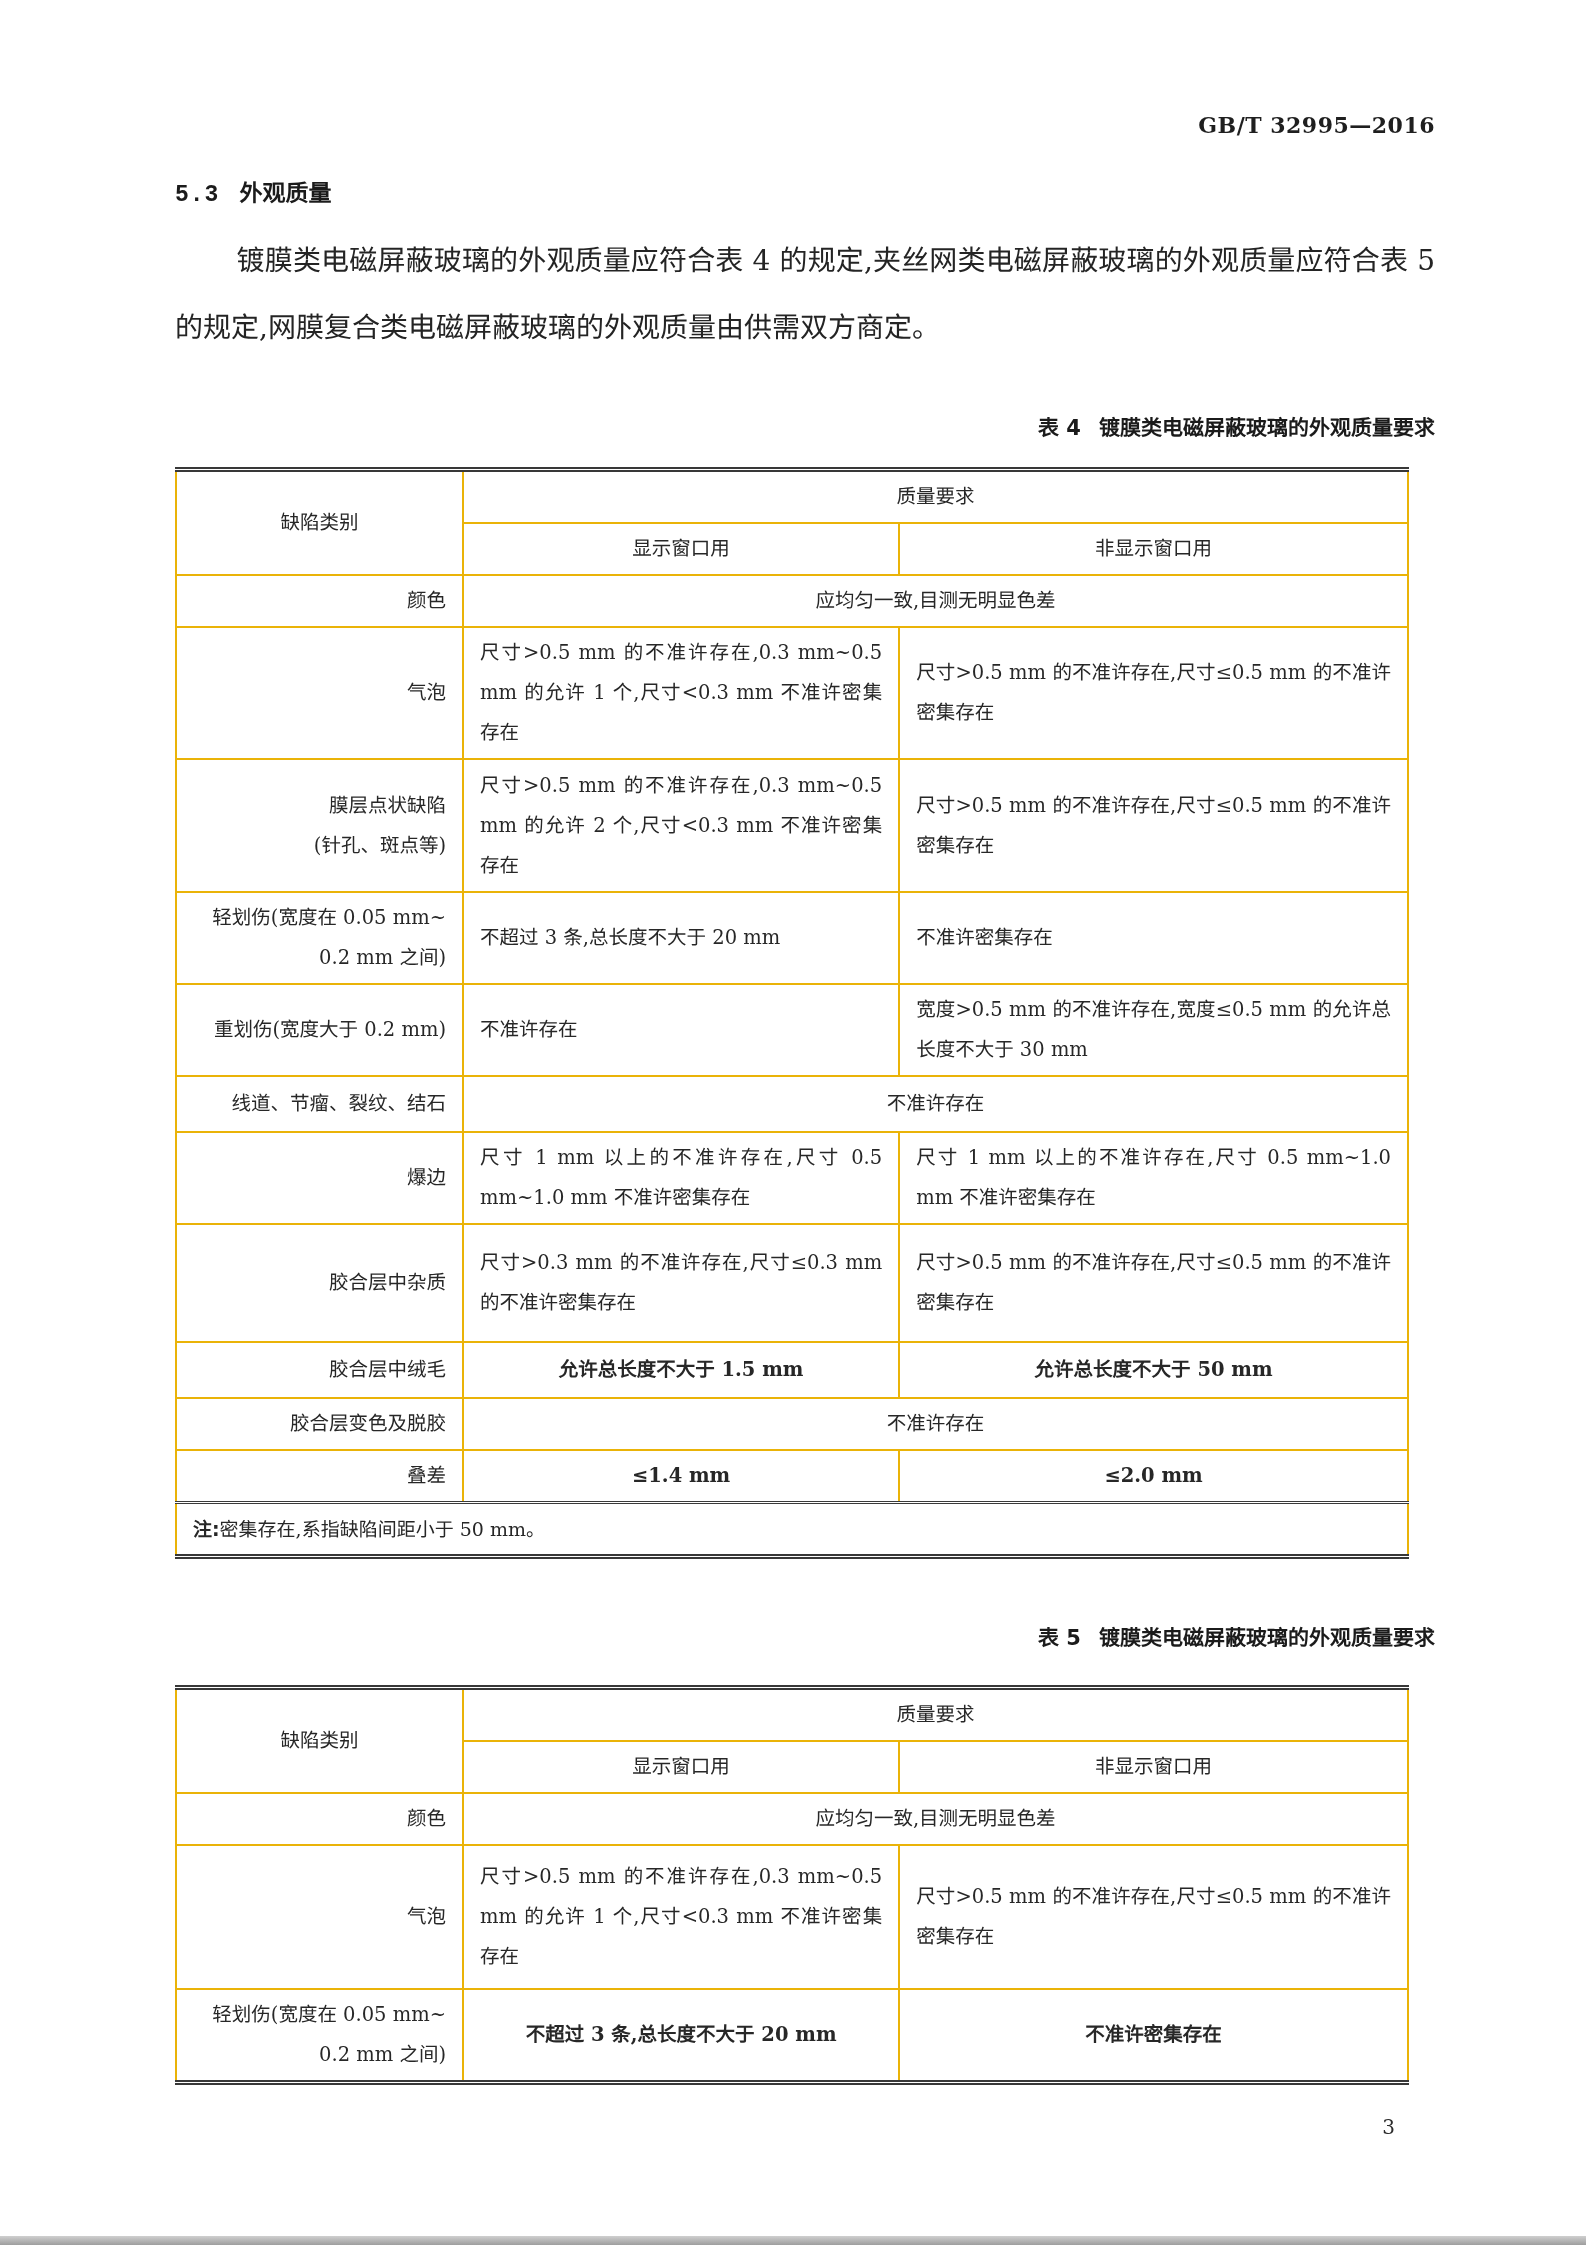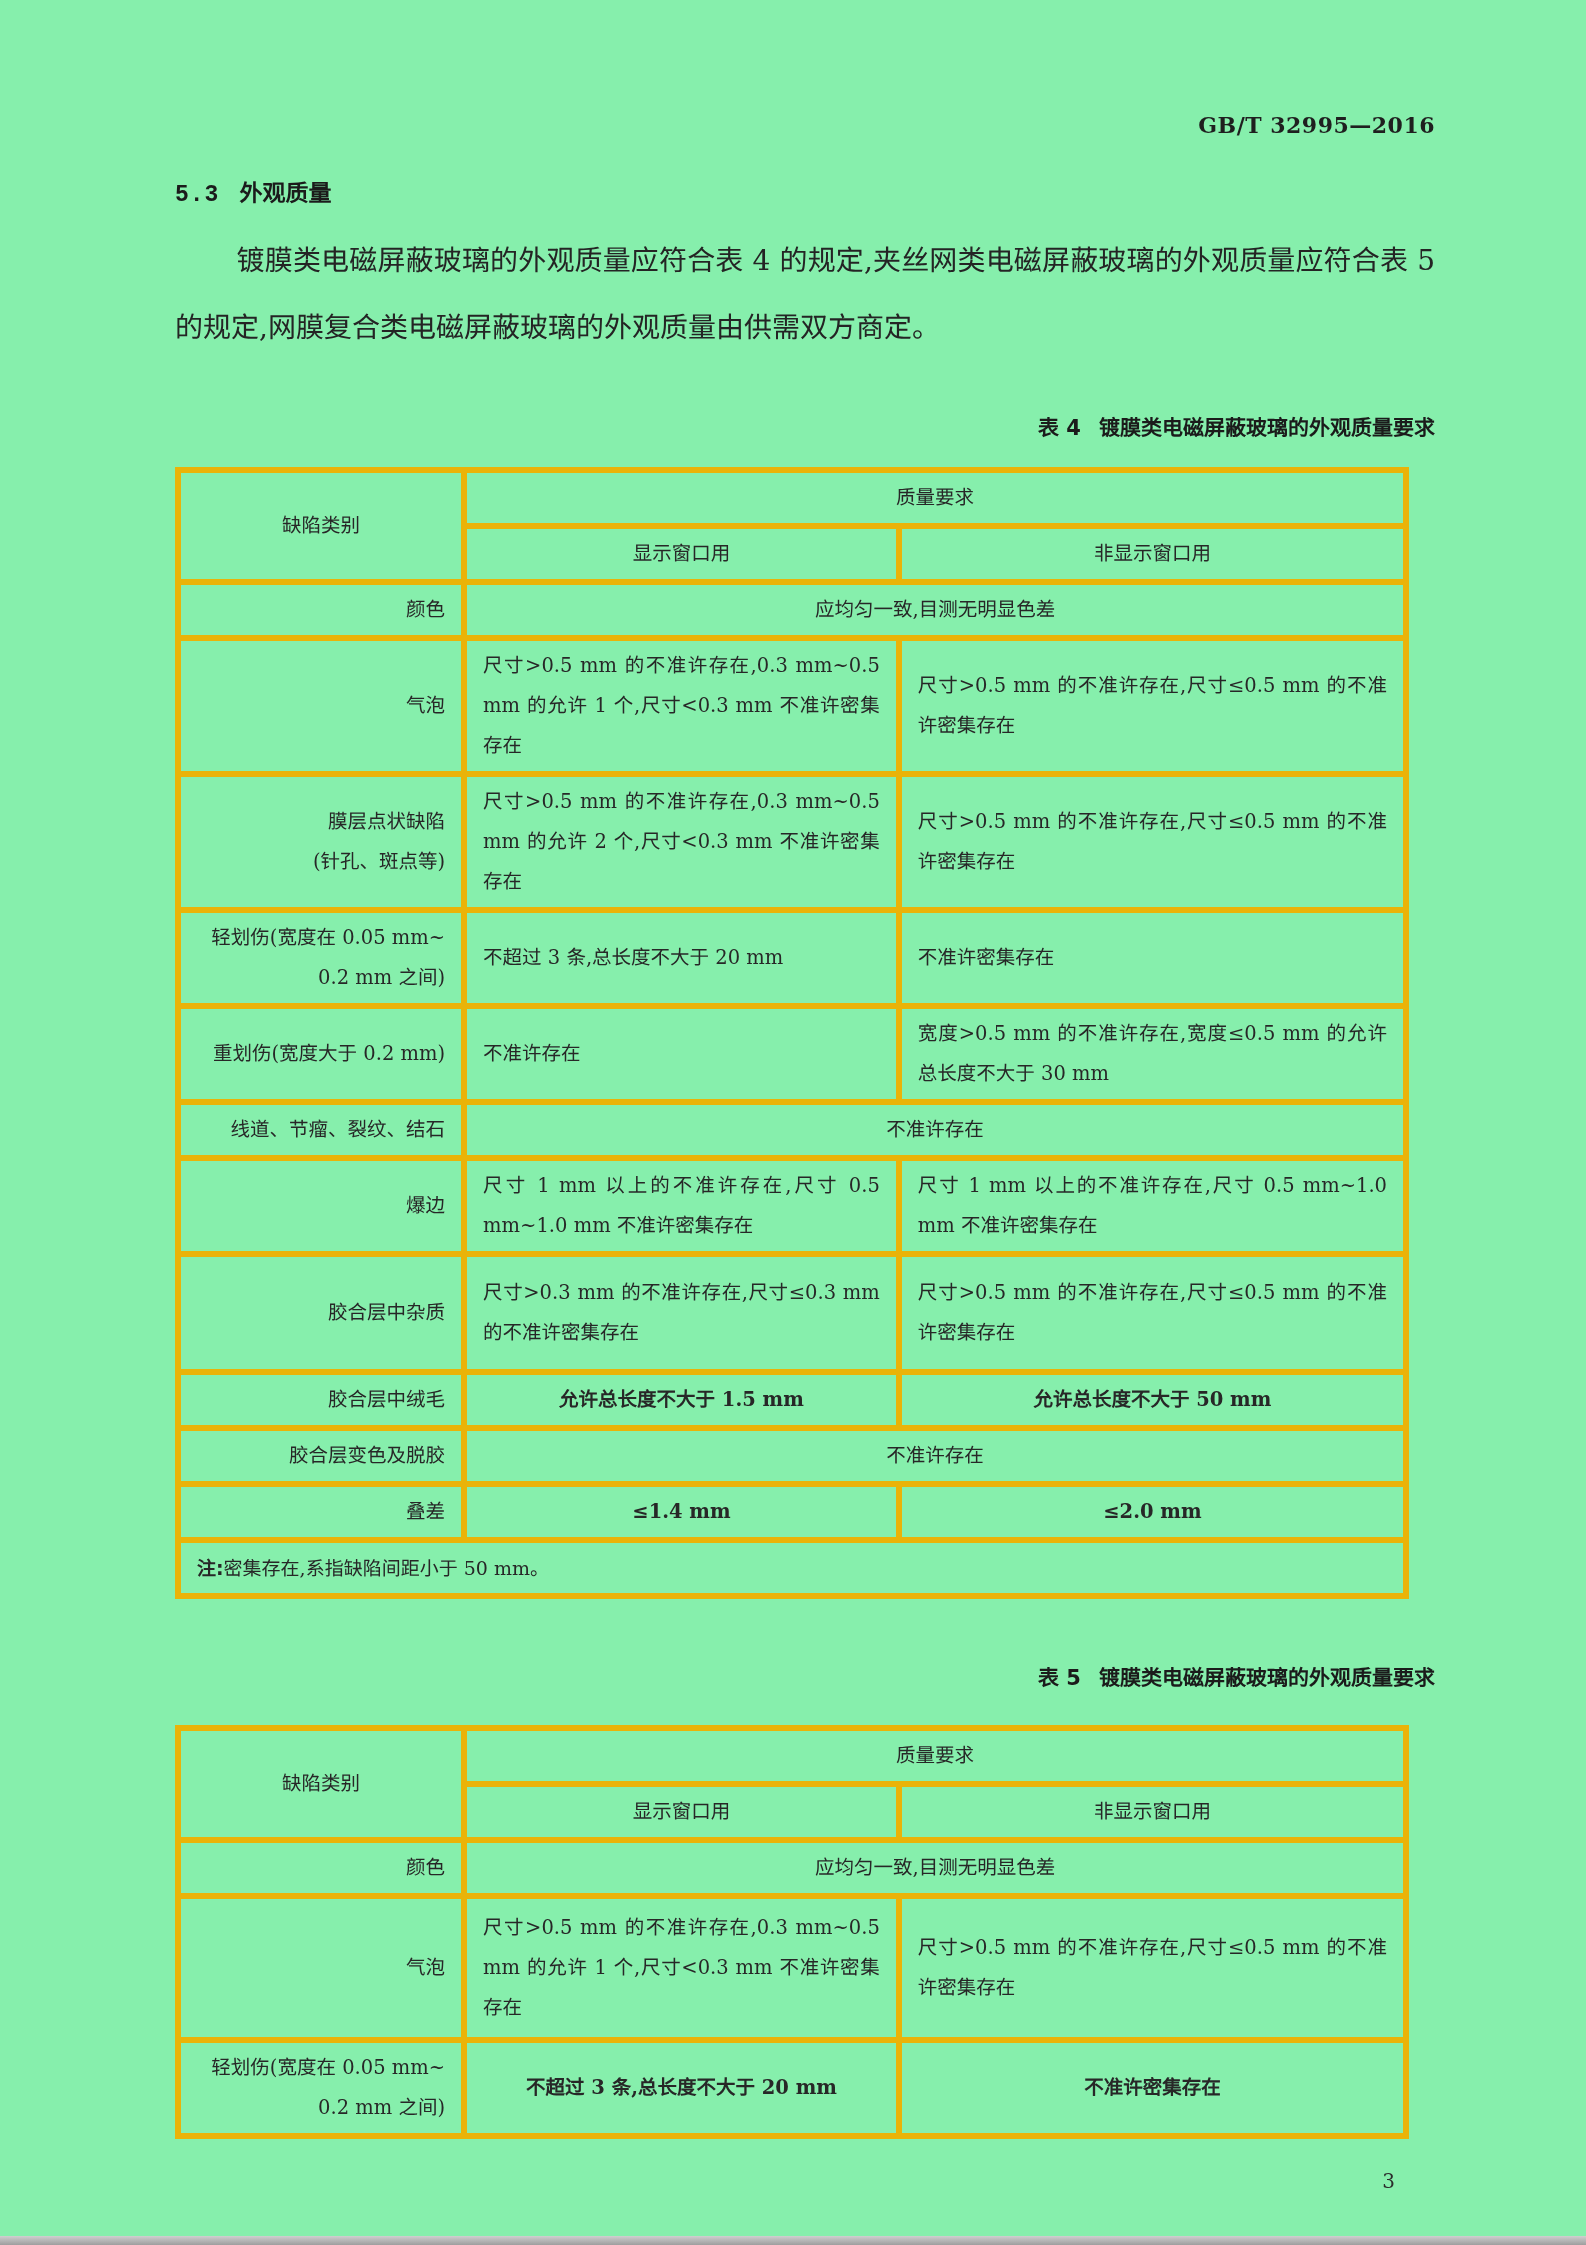--- a/index.html
+++ b/index.html
@@ -1,21 +1,21 @@
 <!DOCTYPE html>
 <html lang="zh-CN"><head>
 <meta charset="utf-8">
 <style>
   html, body { margin: 0; padding: 0; background: #e9e9e9; }
   .page {
     position: relative;
     width: 1586px;
     height: 2245px;
     margin: 0 auto;
-    background: #86efac;
+    background: #ffffff;
     color: #262626;
     font-family: "DejaVu Serif", "Liberation Serif", serif;
     overflow: hidden;
   }
   .content { margin-left: 175px; width: 1260px; }
 
   .doc-code {
     padding-top: 112px;
     text-align: right;
     font-size: 22px;
@@ -65,21 +65,21 @@
     border-right: 2px solid #474747;
     border-top: 5px double #383838;
     border-bottom: 5px double #383838;
   }
   table.t5 { margin-top: 34px; }
   col.c1 { width: 23.3%; }
   col.c2 { width: 35.4%; }
   col.c3 { width: 41.3%; }
 
   table.std th, table.std td {
-    border: 6px solid #eab308;
+    border: 2px solid #eab308;
     font-weight: normal;
     padding: 5px 16px;
   }
   table.std th { text-align: center; }
   th.hdr-bottom { border-bottom: 3px double #3a3a3a; }
 
   td.lab {
     text-align: right;
     white-space: pre-line;
     padding: 5px 8px;

